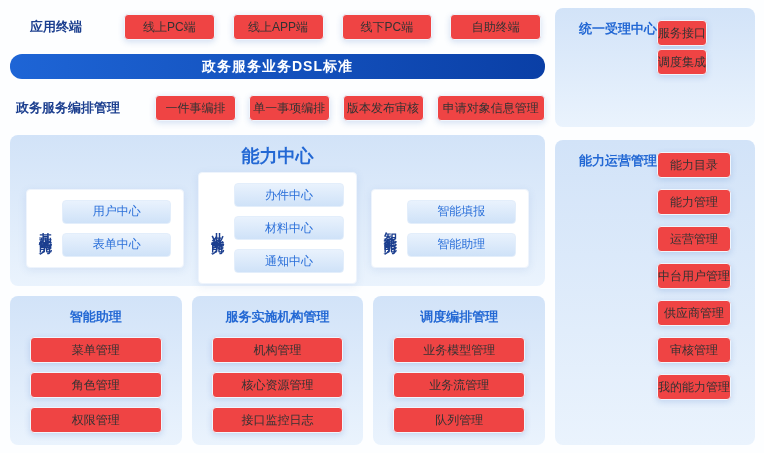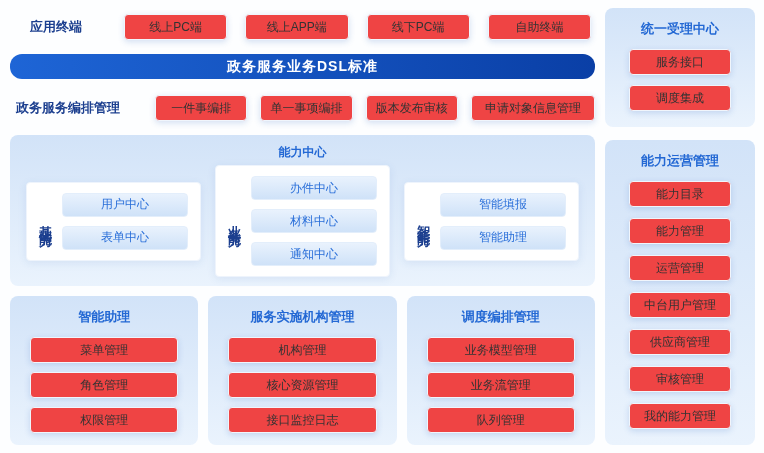--- a/index.html
+++ b/index.html
@@ -39,21 +39,21 @@
     color:#ffffff; font-weight:bold; font-size:14px; letter-spacing:1px;
     display:flex; align-items:center; justify-content:center;text-align:center;
   }
 
   .panel-bg{
     border-radius:8px;
     background:linear-gradient(180deg,#d2e3f8 0%,#eaf3fd 100%);
   }
 
   .cap-panel{ margin-top:14px; height:151px; padding:9px 16px 12px; display:flex; flex-direction:column; }
-  .panel-title{ text-align:center; font-size:12px; font-weight:bold; color:#2368d4; }
+  .panel-title{ text-align:center; font-size:18px; font-weight:bold; color:#2368d4; }
   .groups{ flex:1; display:flex; gap:14px; align-items:center; margin-top:4px; }
   .group{
     flex:1; background:#ffffff; border-radius:4px; padding:10px 12px;
     display:flex; align-items:center; gap:10px;
     box-shadow:0 2px 8px rgba(50,100,180,0.10);
     border:1px solid #eef4fc;
   }
   .v-label{
     writing-mode:vertical-rl; text-orientation:upright;
     font-size:13px; font-weight:bold; color:#1c3f8f; letter-spacing:3px;
@@ -66,25 +66,25 @@
     color:#2a6fd9; font-size:12px; white-space:nowrap;
     display:flex; align-items:center; justify-content:center;
     border:1px solid #e3eefb;
   }
 
   .bottom-row{ margin-top:10px; flex:1; display:flex; gap:10px; }
   .sub-panel{ flex:1; padding:12px 20px; display:flex; flex-direction:column; }
   .sub-title{ text-align:center; font-size:13px; font-weight:bold; color:#2368d4; margin-bottom:11px; white-space:nowrap; }
   .sub-items{ display:flex; flex-direction:column; gap:9px; }
 
-  .right-panel{ padding:12px 24px; display:flex; flex-direction:column; }
+  .right-panel{ padding:12px 24px; display:flex; }
   .right-panel.first{ height:119px; }
   .right-panel.second{ flex:1; }
   .right-panel .sub-items{ gap:11px; }
-  .right-panel.first .sub-items{ gap:10px; }
+  .right-panel.first .sub-items{ gap:3px; }
 </style>
 </head>
 <body>
 
 <div class="stage">
 
   <div class="main-col">
 
     <div class="row terminals-row">
       <div class="row-label">应用终端</div>

